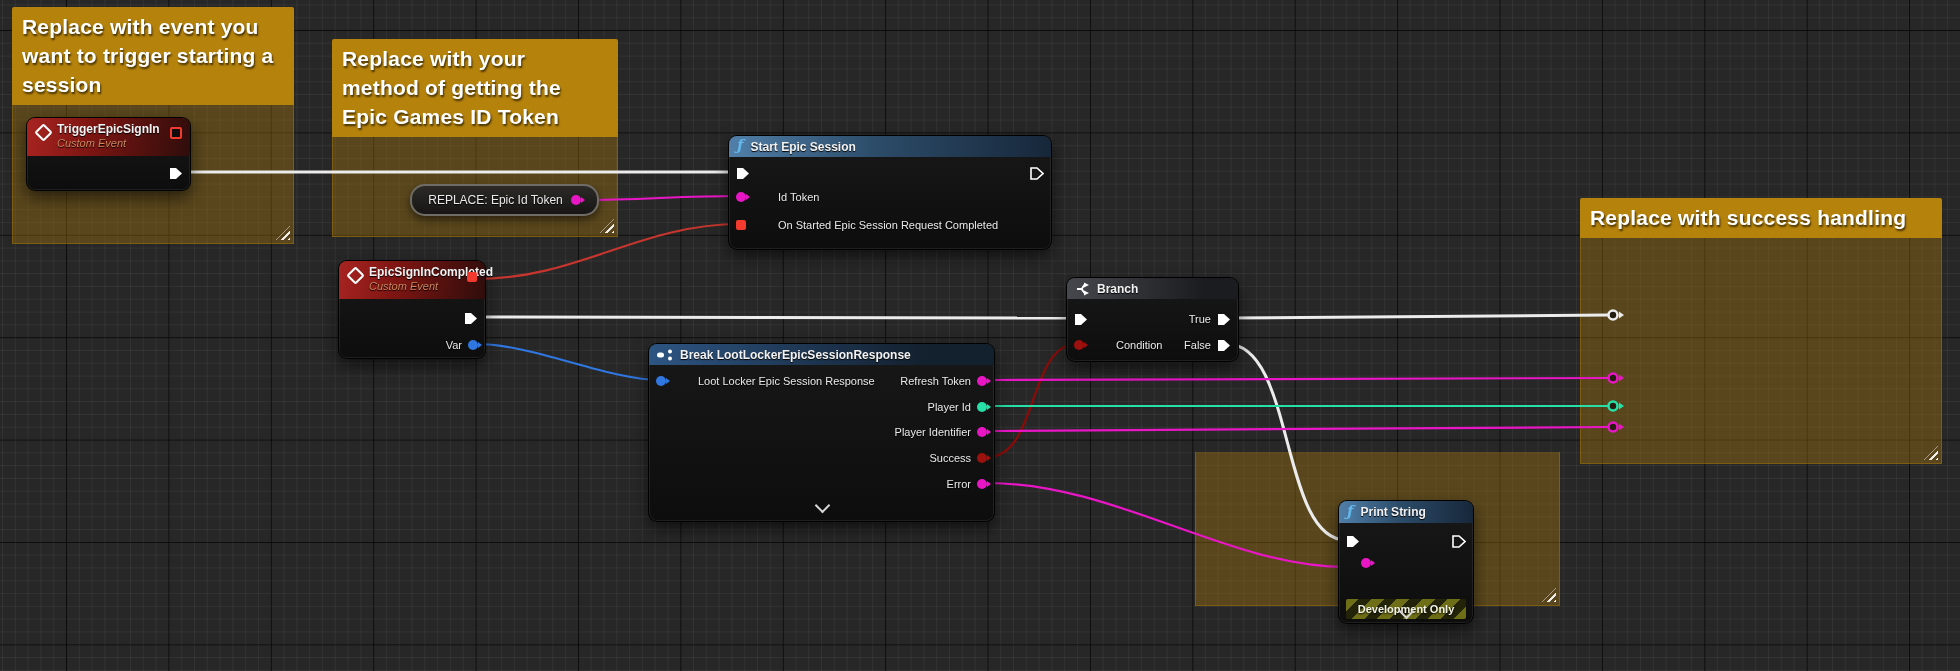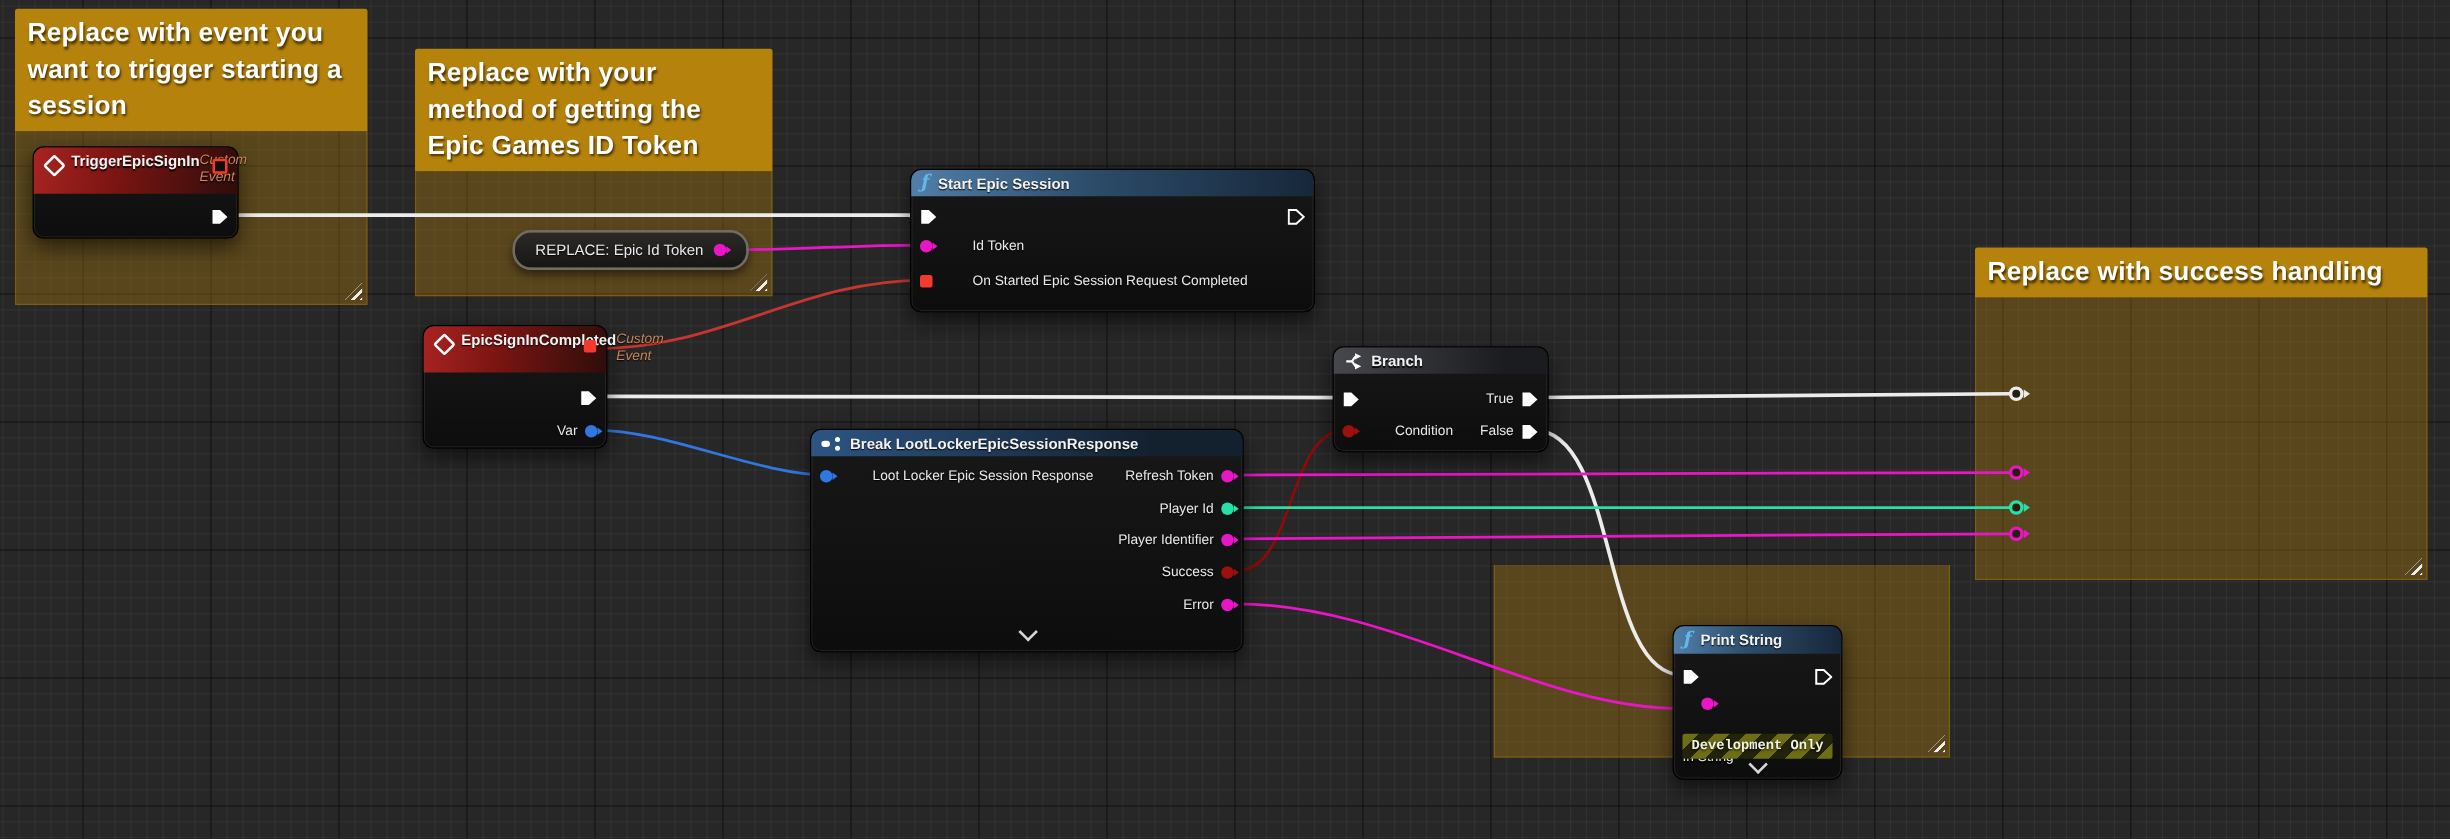--- a/index.html
+++ b/index.html
@@ -38,21 +38,21 @@
     background:linear-gradient(#181818,#0d0d0d);
     border:1px solid rgba(0,0,0,0.95);
     box-shadow:0 0 0 1px rgba(255,255,255,0.08) inset, 0 7px 16px rgba(0,0,0,0.55);
   }
   .n-header{
     display:flex;align-items:center;gap:7px;border-radius:8px 8px 0 0;
     padding:0 10px 0 8px;height:21px;position:relative;
   }
   .n-header .n-title{font-size:12px;font-weight:bold;color:#f2f2f2;text-shadow:0 1px 1px #000;white-space:nowrap;}
   .hdr-event{background:linear-gradient(100deg,#a82421 0%,#7c1512 40%,#2e0d0b 100%);height:auto;padding:4px 10px 5px 8px;align-items:flex-start;}
-  .hdr-event .stack{display:flex;flex-direction:row;line-height:1.25;}
+  .hdr-event .stack{display:flex;flex-direction:column;line-height:1.25;}
   .hdr-event .n-sub{font-size:11px;font-style:italic;color:#c9855c;text-shadow:0 1px 1px #000;}
   .hdr-fn{background:linear-gradient(90deg,#517fa9 0%,#2c4c69 45%,#17273a 100%);}
   .hdr-break{background:linear-gradient(90deg,#2d5583 0%,#1b3click 0%,#13202e 75%);background:linear-gradient(90deg,#2d5583 0%,#13202e 80%);}
   .hdr-branch{background:linear-gradient(90deg,#46484e 0%,#1b1c1f 80%);}
   .fn-icon{font-family:"DejaVu Serif",serif;font-style:italic;font-weight:bold;font-size:15px;color:#62b8ea;line-height:1;margin-top:-2px;}
   .diamond-icon{width:9px;height:9px;border:2px solid #fff;border-radius:2px;transform:rotate(45deg);flex:0 0 auto;margin-left:2px;}
   
   .row{position:absolute;display:flex;align-items:center;gap:6px;height:20px;}
   .row.left{left:7px;gap:32px;}
   .row.right{right:7px;flex-direction:row-reverse;}
@@ -305,19 +305,19 @@
     </div>
     <div class="row right" style="top:30px;">
       <svg class="execpin" width="14" height="13" viewBox="0 0 14 13">
           <path d="M1,1 H7 L13,6.5 L7,12 H1 Z" fill="none" stroke="#fff" stroke-width="1.6"></path>
         </svg>
     </div>
     <div class="row left" style="top:57px;flex-direction:column;">
       <span class="dot c-magenta"></span>
       <span class="plabel">In String</span>
     </div>
-    <div class="dev-banner" style="top:86px;font-family:Liberation Mono, monospace;">
+    <div class="dev-banner" style="top:98px;">
       <span>Development Only</span>
     </div>
     <span class="chev" style="left:50%;margin-left:-5px;top:105px;"></span>
   </div>
 
 </div>
 
 </body></html>

